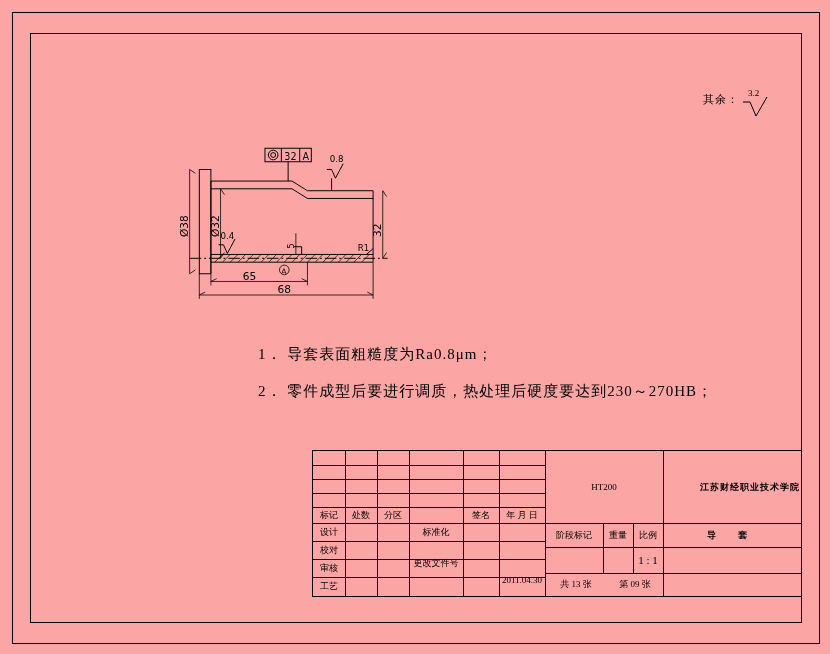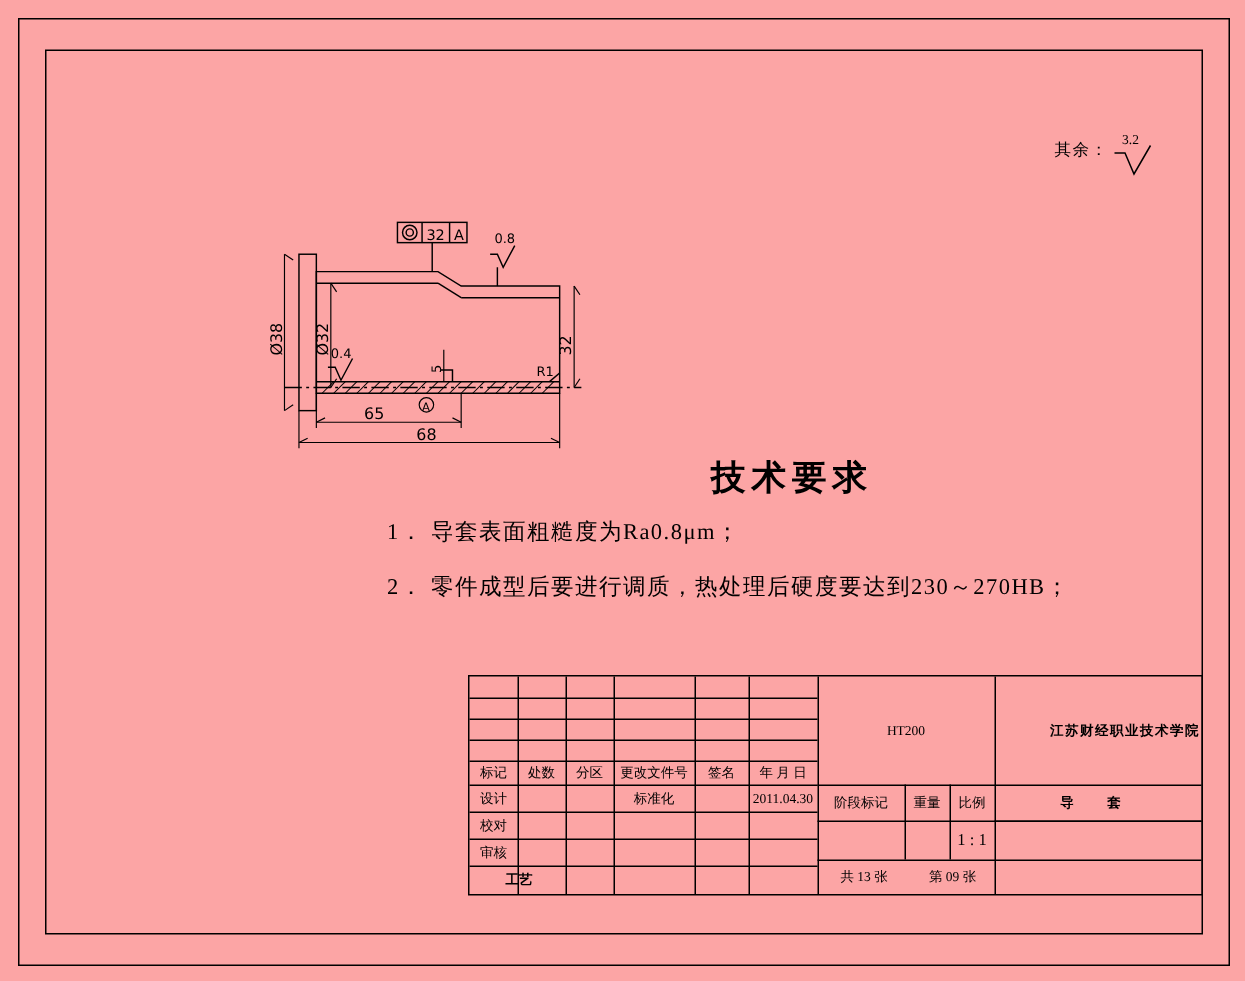--- a/index.html
+++ b/index.html
@@ -27,21 +27,21 @@
   .tr-1{position:absolute;left:258px;top:345px;font-size:15px;letter-spacing:1px;}
   .tr-2{position:absolute;left:258px;top:382px;font-size:15px;letter-spacing:1px;}
 
   
   #titleblock{position:absolute;left:312px;top:450px;width:488px;height:145px;border:1px solid #000;}
   #titleblock .cell{position:absolute;box-sizing:border-box;display:flex;align-items:center;justify-content:center;font-size:9px;}
   .big{font-size:18px;}
   .sch{font-size:13px;font-weight:bold;letter-spacing:1px;padding-left:36px;}
   .name{font-size:17px;font-weight:bold;letter-spacing:10px;}
 
-  .tiny{font-size:8px;}
+  .tiny{font-size:8px;margin-top:48px;}
   svg{display:block;}
 </style>
 </head>
 <body>
 
 <div id="page">
 
   <div class="frame-outer"></div>
   <div class="frame-inner"></div>
 
@@ -150,21 +150,20 @@
     <text x="72" y="144" font-size="11" font-family="DejaVu Sans, sans-serif" text-anchor="middle">65</text>
     <text x="108" y="158" font-size="11" font-family="DejaVu Sans, sans-serif" text-anchor="middle">68</text>
     <text x="184" y="114" font-size="9" font-family="DejaVu Sans, sans-serif">R1</text>
 
     <g stroke="#000" fill="none" stroke-width="0.8">
       <circle cx="108" cy="134" r="5"></circle>
     </g>
     <text x="105" y="138" font-size="8" font-family="DejaVu Sans, sans-serif">A</text>
   </svg>
 
-  <div class="tr-title">技术要求</div>
   <div class="tr-1">1． 导套表面粗糙度为Ra0.8μm；</div>
   <div class="tr-2">2． 零件成型后要进行调质，热处理后硬度要达到230～270HB；</div>
 
   <div id="titleblock">
 
     <div class="ln h" style="left:0;top:14px;width:232px;"></div>
     <div class="ln h" style="left:0;top:28px;width:232px;"></div>
     <div class="ln h" style="left:0;top:42px;width:232px;"></div>
     <div class="ln h" style="left:0;top:56px;width:232px;"></div>
     <div class="ln h" style="left:0;top:72px;width:232px;"></div>
@@ -190,21 +189,21 @@
     <div class="cell" style="left:0;top:56px;width:32px;height:16px;">标记</div>
     <div class="cell" style="left:32px;top:56px;width:32px;height:16px;">处数</div>
     <div class="cell" style="left:64px;top:56px;width:32px;height:16px;">分区</div>
     <div class="cell tiny" style="left:96px;top:56px;width:54px;height:16px;">更改文件号</div>
     <div class="cell" style="left:150px;top:56px;width:36px;height:16px;">签名</div>
     <div class="cell" style="left:186px;top:56px;width:46px;height:16px;">年 月 日</div>
 
     <div class="cell" style="left:0;top:72px;width:32px;height:18px;">设计</div>
     <div class="cell" style="left:0;top:90px;width:32px;height:18px;">校对</div>
     <div class="cell" style="left:0;top:108px;width:32px;height:18px;">审核</div>
-    <div class="cell" style="left:17px;top:126px;width:32px;height:19px;font-weight:bold;">工艺</div>
+    <div class="cell" style="left:0;top:126px;width:32px;height:19px;">工艺</div>
 
     <div class="cell" style="left:96px;top:72px;width:54px;height:18px;">标准化</div>
     <div class="cell tiny" style="left:186px;top:72px;width:46px;height:18px;">2011.04.30</div>
 
     <div class="cell big" style="left:232px;top:0;width:118px;height:72px;">HT200</div>
 
     <div class="cell sch" style="left:350px;top:0;width:138px;height:72px;">江苏财经职业技术学院</div>
 
     <div class="cell" style="left:232px;top:72px;width:58px;height:24px;">阶段标记</div>
     <div class="cell" style="left:290px;top:72px;width:30px;height:24px;">重量</div>

